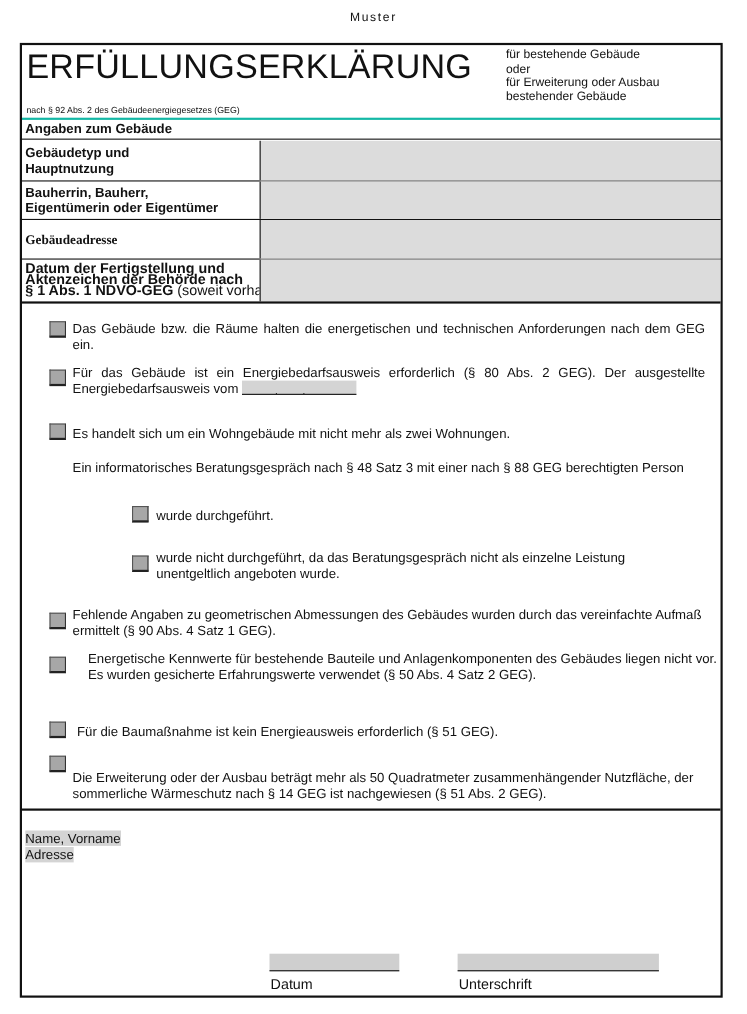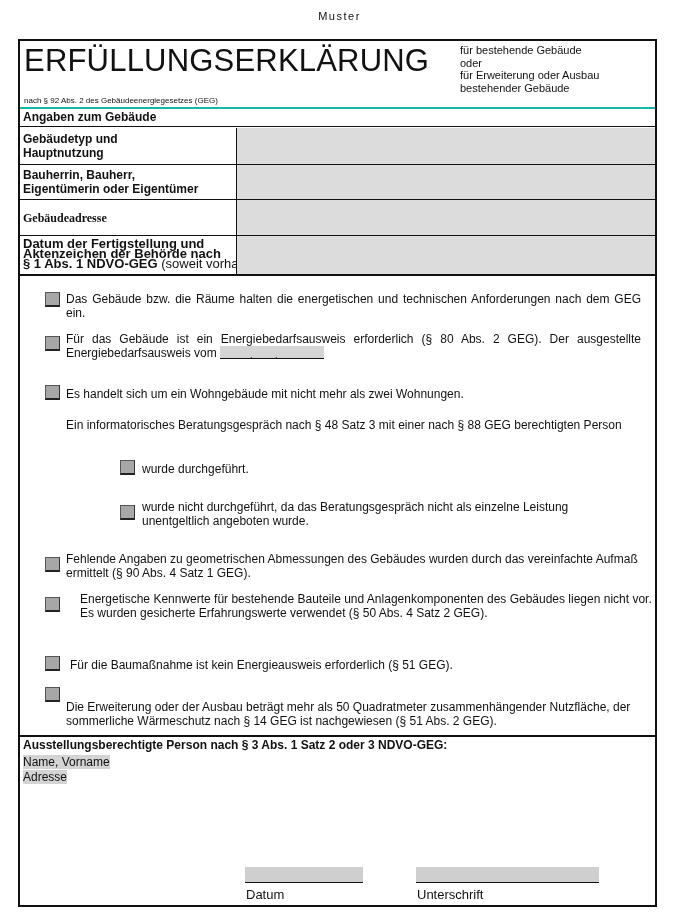--- a/index.html
+++ b/index.html
@@ -124,21 +124,20 @@
   <div class="cb" style="left:25px;top:556px;"></div>
   <div class="item" style="left:60px;top:551px;width:585px;text-align:left;">Energetische Kennwerte für bestehende Bauteile und Anlagenkomponenten des Gebäudes liegen nicht vor. Es wurden gesicherte Erfahrungswerte verwendet (§ 50 Abs. 4 Satz 2 GEG).</div>
 
   <div class="cb" style="left:25px;top:615px;"></div>
   <div class="item" style="left:50px;top:617px;width:570px;">Für die Baumaßnahme ist kein Energieausweis erforderlich (§ 51 GEG).</div>
 
   <div class="cb" style="left:25px;top:646px;"></div>
   <div class="item" style="left:46px;top:641px;width:590px;text-align:left;margin-top:18px;">Die Erweiterung oder der Ausbau beträgt mehr als 50 Quadratmeter zusammenhängender Nutzfläche, der sommerliche Wärmeschutz nach § 14 GEG ist nachgewiesen (§ 51 Abs. 2 GEG).</div>
 
   <div class="bot">
-    <div class="bot-head">Ausstellungsberechtigte Person nach § 3 Abs. 1 Satz 2 oder 3 NDVO-GEG:</div>
     <div class="bot-line" style="top:18px;">Name, Vorname</div>
     <div class="bot-line" style="top:33px;">Adresse</div>
 
     <div class="sigfield" style="left:225px;top:130px;width:118px;"></div>
     <div class="siglbl" style="left:226px;top:150px;">Datum</div>
 
     <div class="sigfield" style="left:396px;top:130px;width:183px;"></div>
     <div class="siglbl" style="left:397px;top:150px;">Unterschrift</div>
   </div>
 </div>

